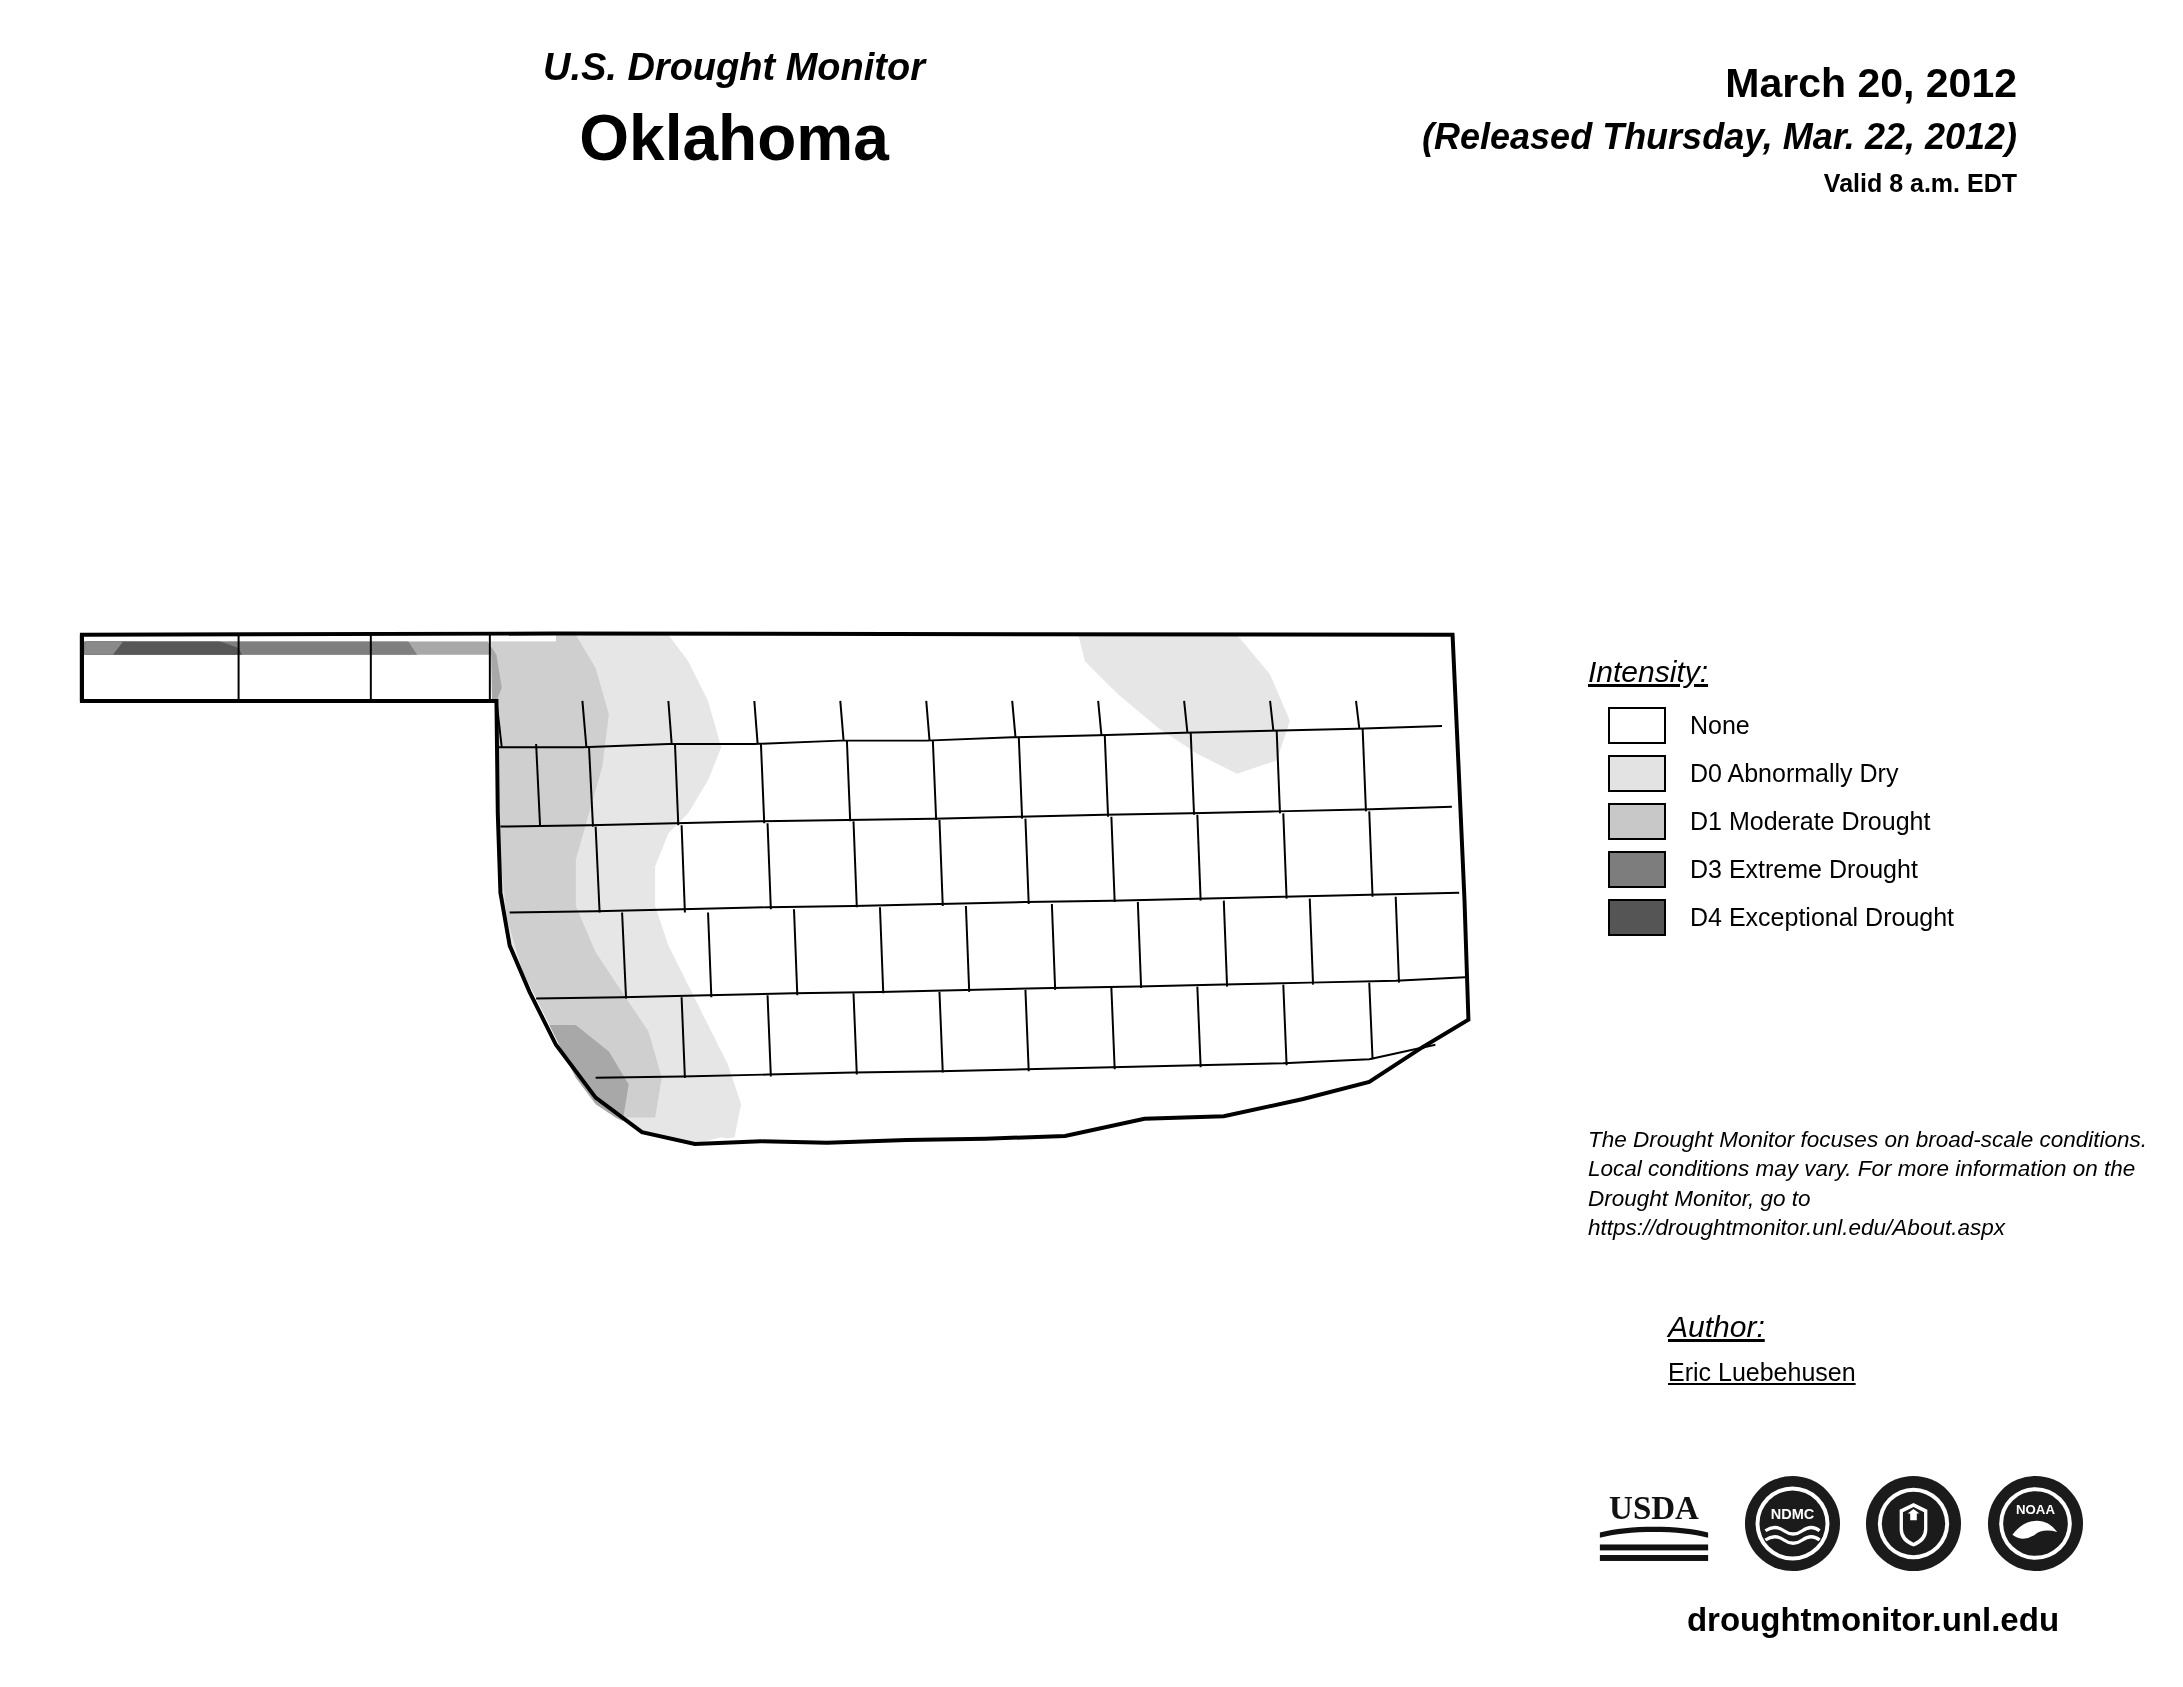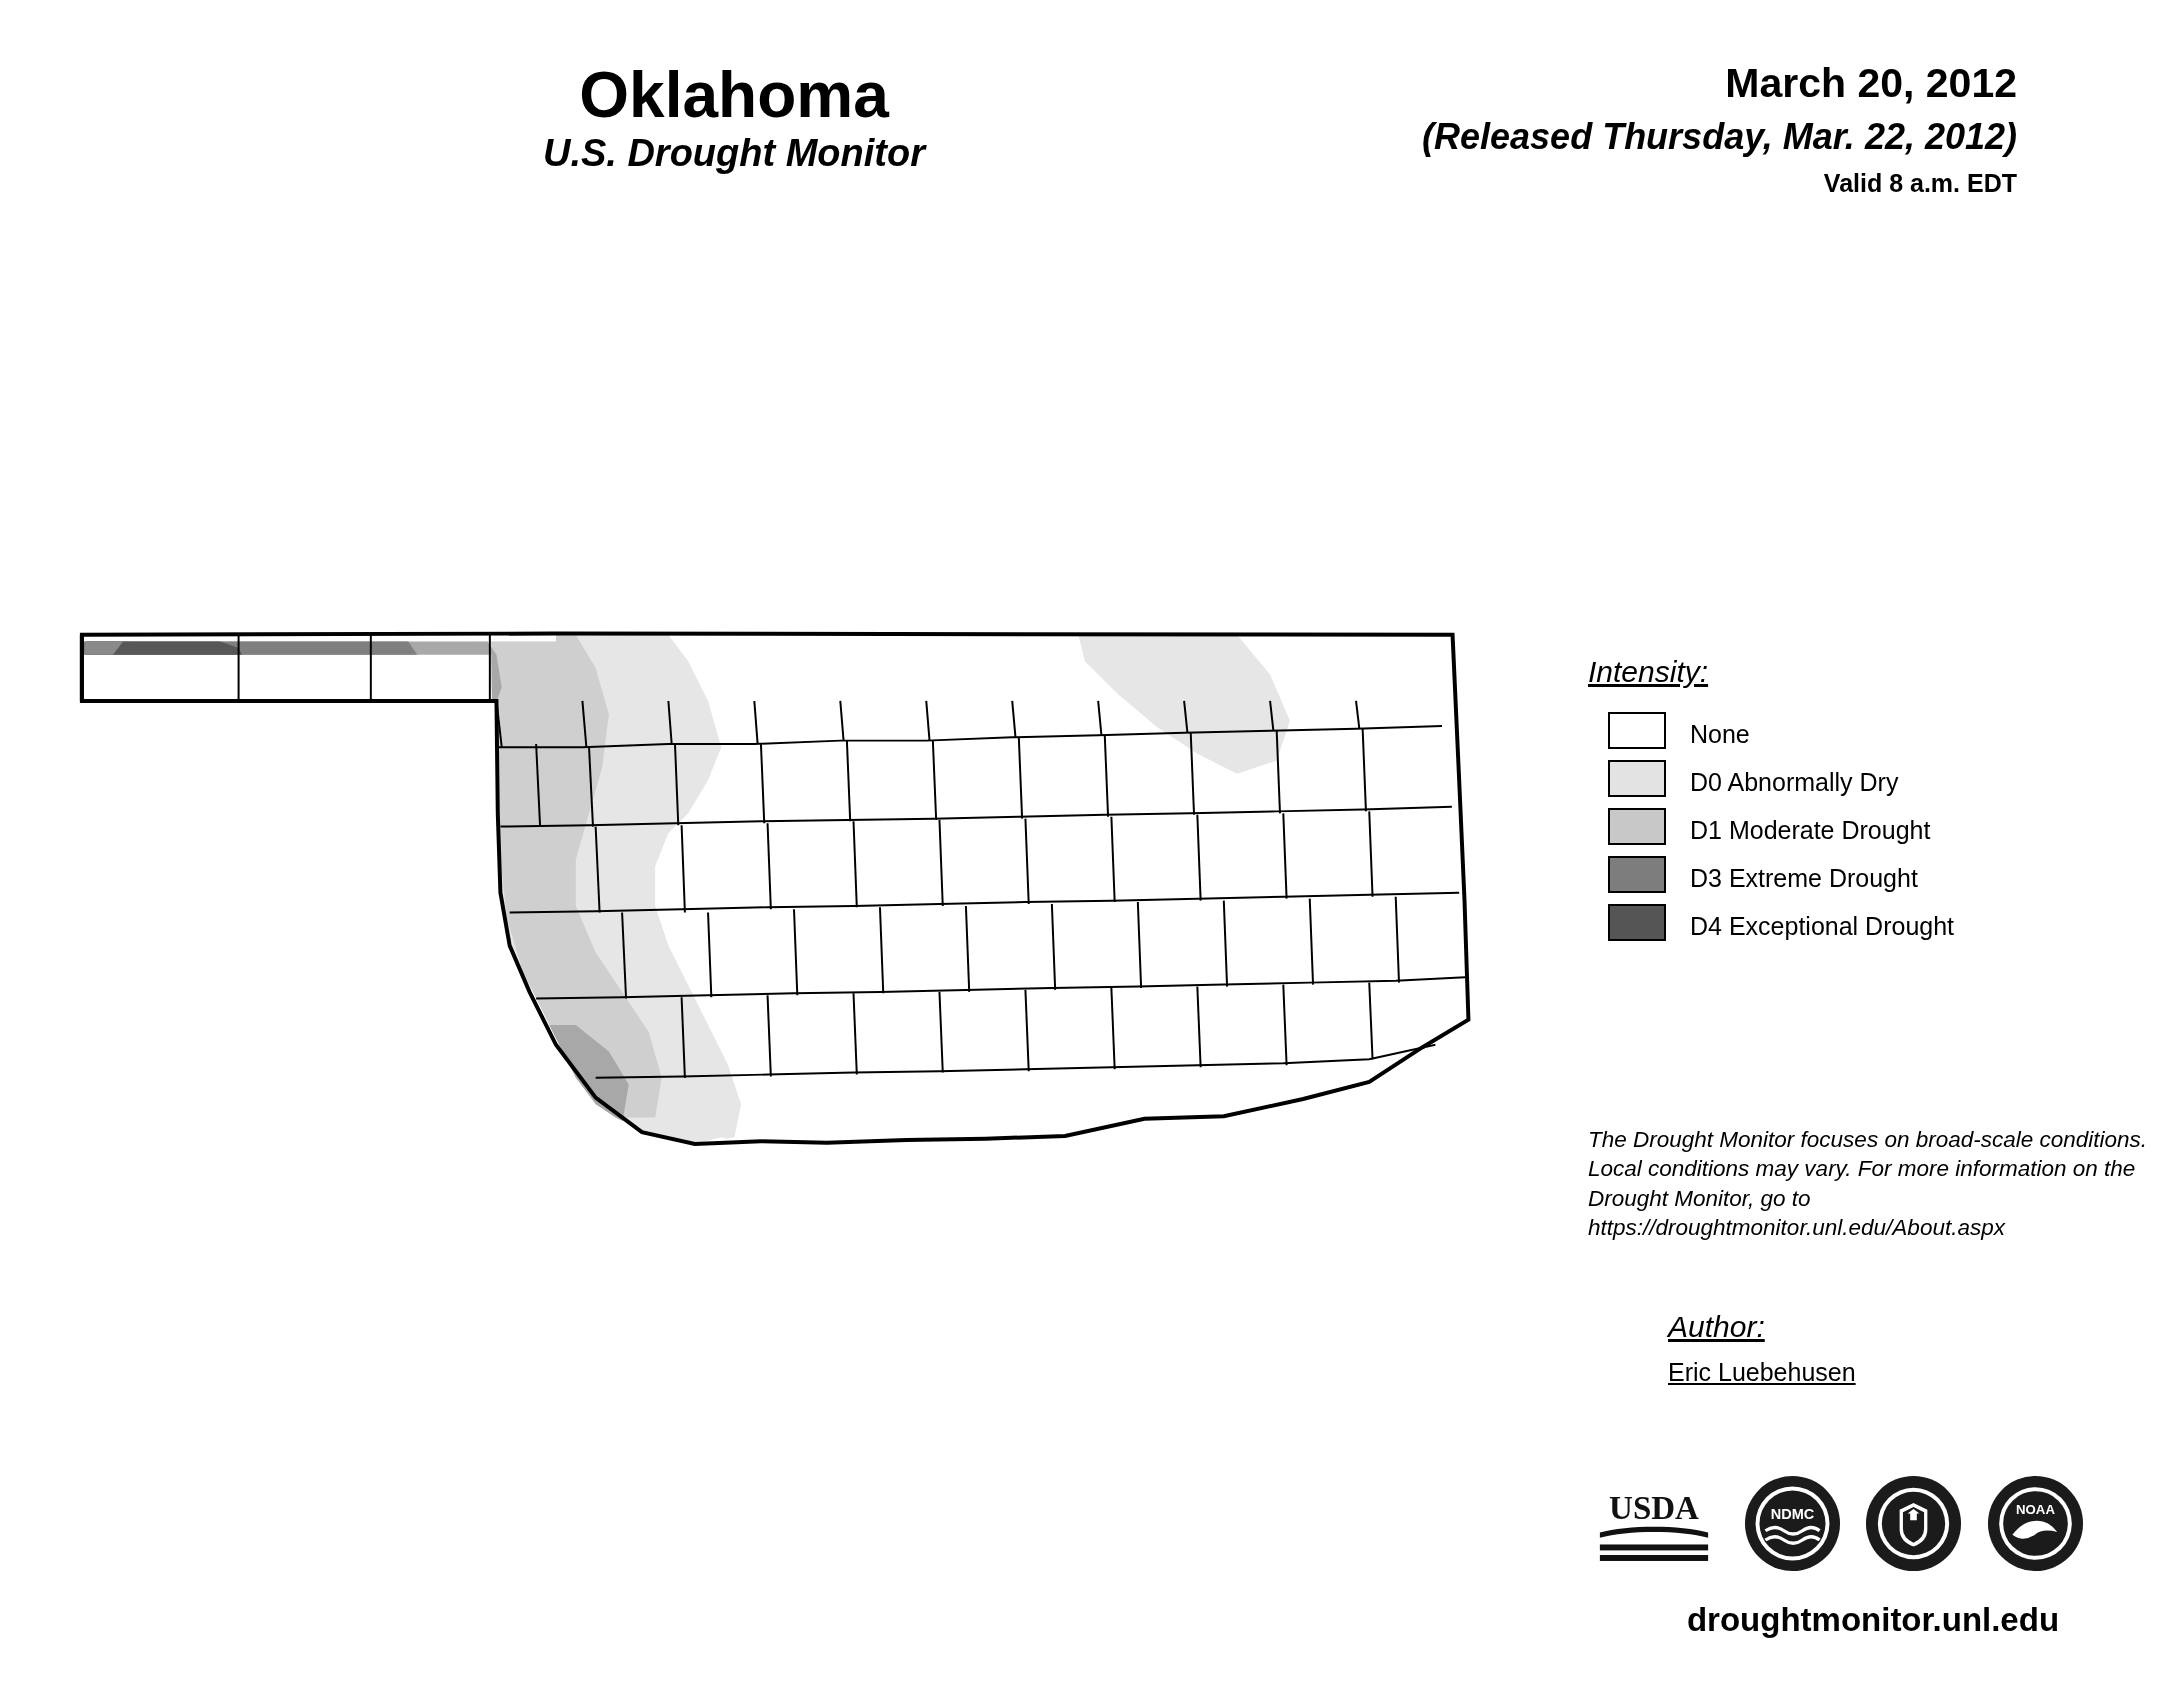--- a/index.html
+++ b/index.html
@@ -83,21 +83,21 @@
   }
   #legend-title {
     font-size: 30px;
     font-style: italic;
     font-weight: normal;
     text-decoration: underline;
     margin-bottom: 12px;
   }
   .legend-row {
     display: flex;
-    align-items: flex-end;
+    align-items: center;
     height: 48px;
     padding-left: 20px;
   }
   .legend-swatch {
     width: 58px;
     height: 37px;
     border: 2px solid #000000;
     box-sizing: border-box;
     flex: 0 0 auto;
   }
@@ -158,22 +158,22 @@
     text-align: center;
     font-size: 33px;
     font-weight: bold;
     white-space: nowrap;
   }
 </style>
 </head>
 <body>
 
 <div id="header-title-block">
+  <div id="dm-line">U.S. Drought Monitor</div>
   <div id="state-line">Oklahoma</div>
-  <div id="dm-line">U.S. Drought Monitor</div>
 </div>
 
 <div id="header-date-block">
   <div id="date-main">March 20, 2012</div>
   <div id="date-released">(Released Thursday, Mar. 22, 2012)</div>
   <div id="date-valid">Valid 8 a.m. EDT</div>
 </div>
 
 <div id="map-area">
   <svg id="map-svg" width="1442" height="767" viewBox="0 0 2180 1160" xmlns="http://www.w3.org/2000/svg">

